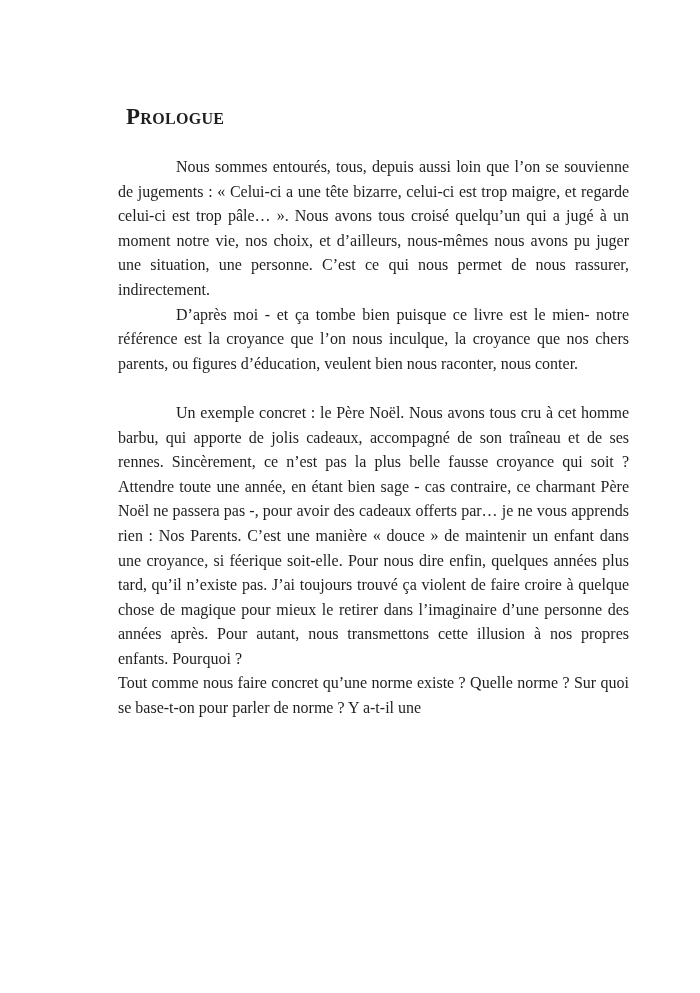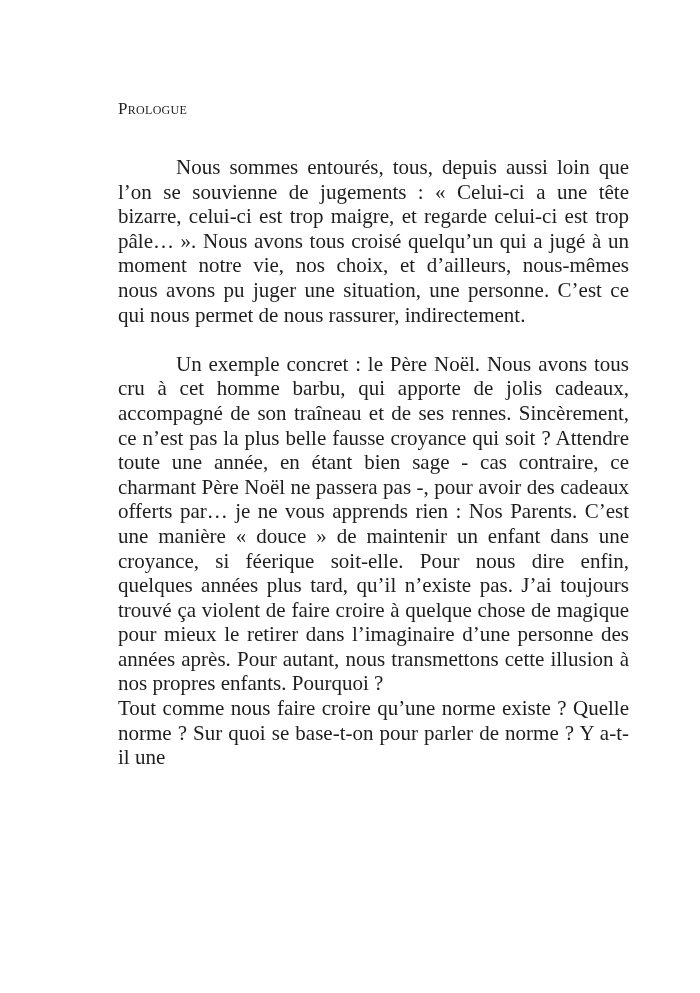--- a/index.html
+++ b/index.html
@@ -18,33 +18,33 @@
     .page {
       position: absolute;
       left: 118px;
       top: 0;
       width: 511px;
     }
     .title {
       position: absolute;
       top: 95px;
       left: 0;
-      font-size: 17px;
+      font-size: 23px;
       font-variant: small-caps;
       letter-spacing: 0.3px;
       line-height: 28px;
-      margin: 0;
-      font-weight: normal;
+      margin: 8px;
+      font-weight: bold;
     }
     .body-text {
       position: absolute;
       top: 155px;
       left: 0;
       width: 511px;
-      font-size: 21px;
+      font-size: 16px;
       line-height: 24.6px;
       text-align: justify;
     }
     .body-text p {
       margin: 0;
     }
     .indent {
       text-indent: 58px;
     }
     .gap {
@@ -52,17 +52,18 @@
     }
   </style>
 </head>
 <body>
 
 <div class="page">
   <h1 class="title">Prologue</h1>
 
   <div class="body-text">
     <p class="indent">Nous sommes entourés, tous, depuis aussi loin que l’on se souvienne de jugements : « Celui-ci a une tête bizarre, celui-ci est trop maigre, et regarde celui-ci est trop pâle… ». Nous avons tous croisé quelqu’un qui a jugé à un moment notre vie, nos choix, et d’ailleurs, nous-mêmes nous avons pu juger une situation, une personne. C’est ce qui nous permet de nous rassurer, indirectement.</p>
+    <p class="indent">D’après moi - et ça tombe bien puisque ce livre est le mien- notre référence est la croyance que l’on nous inculque, la croyance que nos chers parents, ou figures d’éducation, veulent bien nous raconter, nous conter.</p>
     <div class="gap"></div>
     <p class="indent">Un exemple concret : le Père Noël. Nous avons tous cru à cet homme barbu, qui apporte de jolis cadeaux, accompagné de son traîneau et de ses rennes. Sincèrement, ce n’est pas la plus belle fausse croyance qui soit ? Attendre toute une année, en étant bien sage - cas contraire, ce charmant Père Noël ne passera pas -, pour avoir des cadeaux offerts par… je ne vous apprends rien : Nos Parents. C’est une manière « douce » de maintenir un enfant dans une croyance, si féerique soit-elle. Pour nous dire  enfin, quelques années plus tard, qu’il n’existe pas. J’ai toujours trouvé ça violent de faire croire à quelque chose de magique pour mieux le retirer dans l’imaginaire d’une personne des années après. Pour autant, nous transmettons cette illusion à nos propres enfants. Pourquoi ?</p>
-    <p>Tout comme nous faire croire qu’une norme existe ? Quelle norme ? Sur quoi se base-t-on pour parler de norme ? Y a-t-il une</p>
+    <p>Tout comme nous faire concret qu’une norme existe ? Quelle norme ? Sur quoi se base-t-on pour parler de norme ? Y a-t-il une</p>
   </div>
 </div>
 
 </body></html>

